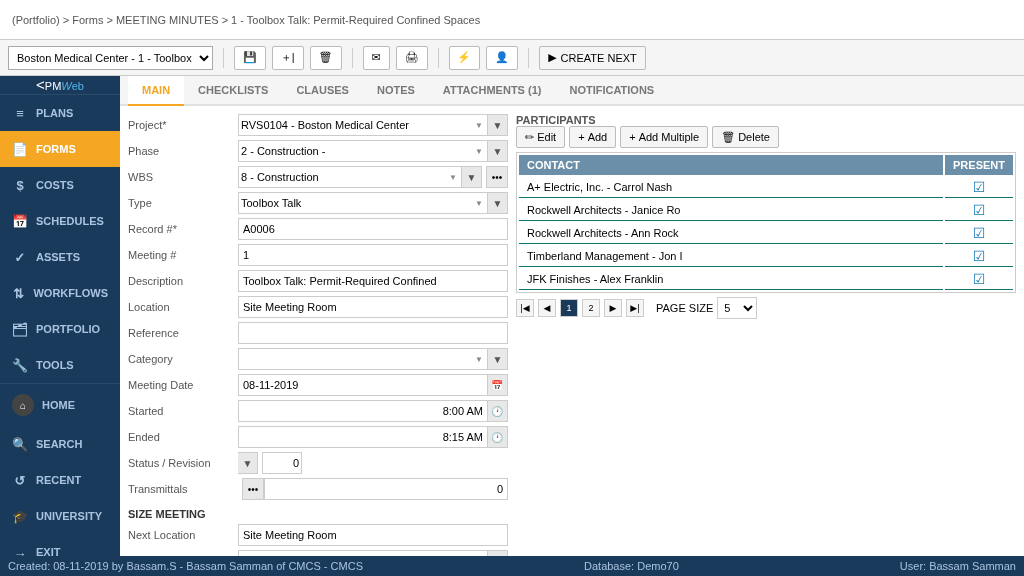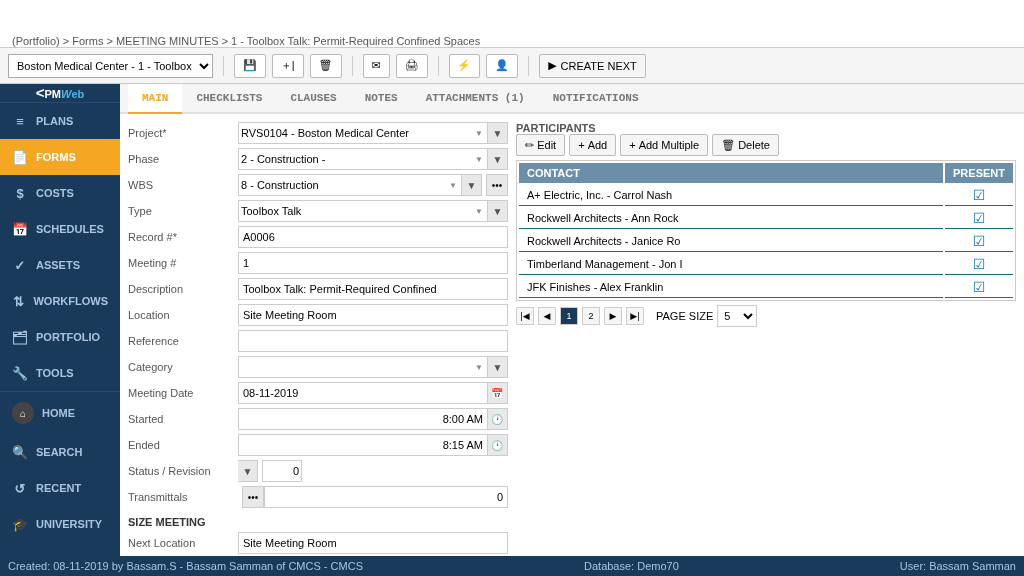--- a/index.html
+++ b/index.html
@@ -1,24 +1,24 @@
 <!DOCTYPE html>
 <html><head>
   <meta charset="utf-8">
   <style>
     * { box-sizing: border-box; margin: 0; padding: 0; font-family: Arial, sans-serif; font-size: 11px; }
     body { width: 1024px; height: 576px; overflow: hidden; background: #f0f0f0; display: flex; flex-direction: column; }
 
     
     #top-bar {
-      height: 48px;
+      height: 40px;
       background: #fff;
       border-bottom: 1px solid #ccc;
       display: flex;
-      align-items: flex-end;
+      align-items: center;
       padding: 0 8px;
       gap: 8px;
     }
     #toolbar {
       height: 36px;
       background: #f5f5f5;
       border-bottom: 1px solid #ccc;
       display: flex;
       align-items: center;
       padding: 0 8px;
@@ -119,21 +119,20 @@
     }
     .tab {
       padding: 8px 14px;
       cursor: pointer;
       color: #777;
       font-size: 11px;
       font-weight: bold;
       text-transform: uppercase;
       border-bottom: 2px solid transparent;
       margin-bottom: -2px;
-      font-family: Liberation Mono, monospace;
     }
     .tab.active {
       color: #f5a623;
       border-bottom: 2px solid #f5a623;
       background: #fff;
     }
 
     
     #form-content {
       flex: 1;
@@ -360,21 +359,21 @@
       <span>CREATE NEXT</span>
     </button>
   </div>
 </div>
 
 <div id="main-layout">
 
   <div id="sidebar">
     <div class="sidebar-logo">
       <div class="logo-text">
-        <span class="pm" style="color:#fff;font-weight:bold;font-size:15px;">&lt;<span style="color:#fff;">PM</span><span style="color:#4db6e8;font-style:italic;">W</span><span style="color:#4db6e8;">eb</span></span>
+        <span class="pm" style="color:#fff;font-weight:normal;font-size:15px;">&lt;<span style="color:#fff;">PM</span><span style="color:#4db6e8;font-style:italic;">W</span><span style="color:#4db6e8;">eb</span></span>
       </div>
     </div>
     <div class="sidebar-item">
       <span class="icon">≡</span>
       <span>PLANS</span>
     </div>
     <div class="sidebar-item active">
       <span class="icon">📄</span>
       <span>FORMS</span>
     </div>
@@ -582,25 +581,25 @@
                 <th>CONTACT</th>
                 <th class="center" style="width:60px;">PRESENT</th>
               </tr>
             </thead>
             <tbody id="participants-tbody">
             <tr>
     <td>A+ Electric, Inc. - Carrol Nash</td>
     <td class="center"><span class="check-blue">☑</span></td>
   </tr>
                 <tr>
-    <td>Rockwell Architects - Ann Rock</td>
+    <td>Rockwell Architects - Janice Ro</td>
     <td class="center"><span class="check-blue">☑</span></td>
   </tr>
                 <tr>
-    <td>Rockwell Architects - Janice Ro</td>
+    <td>Rockwell Architects - Ann Rock</td>
     <td class="center"><span class="check-blue">☑</span></td>
   </tr>
                 <tr>
     <td>Timberland Management - Jon I</td>
     <td class="center"><span class="check-blue">☑</span></td>
   </tr>
                 <tr>
     <td>JFK Finishes - Alex Franklin</td>
     <td class="center"><span class="check-blue">☑</span></td>
   </tr>

